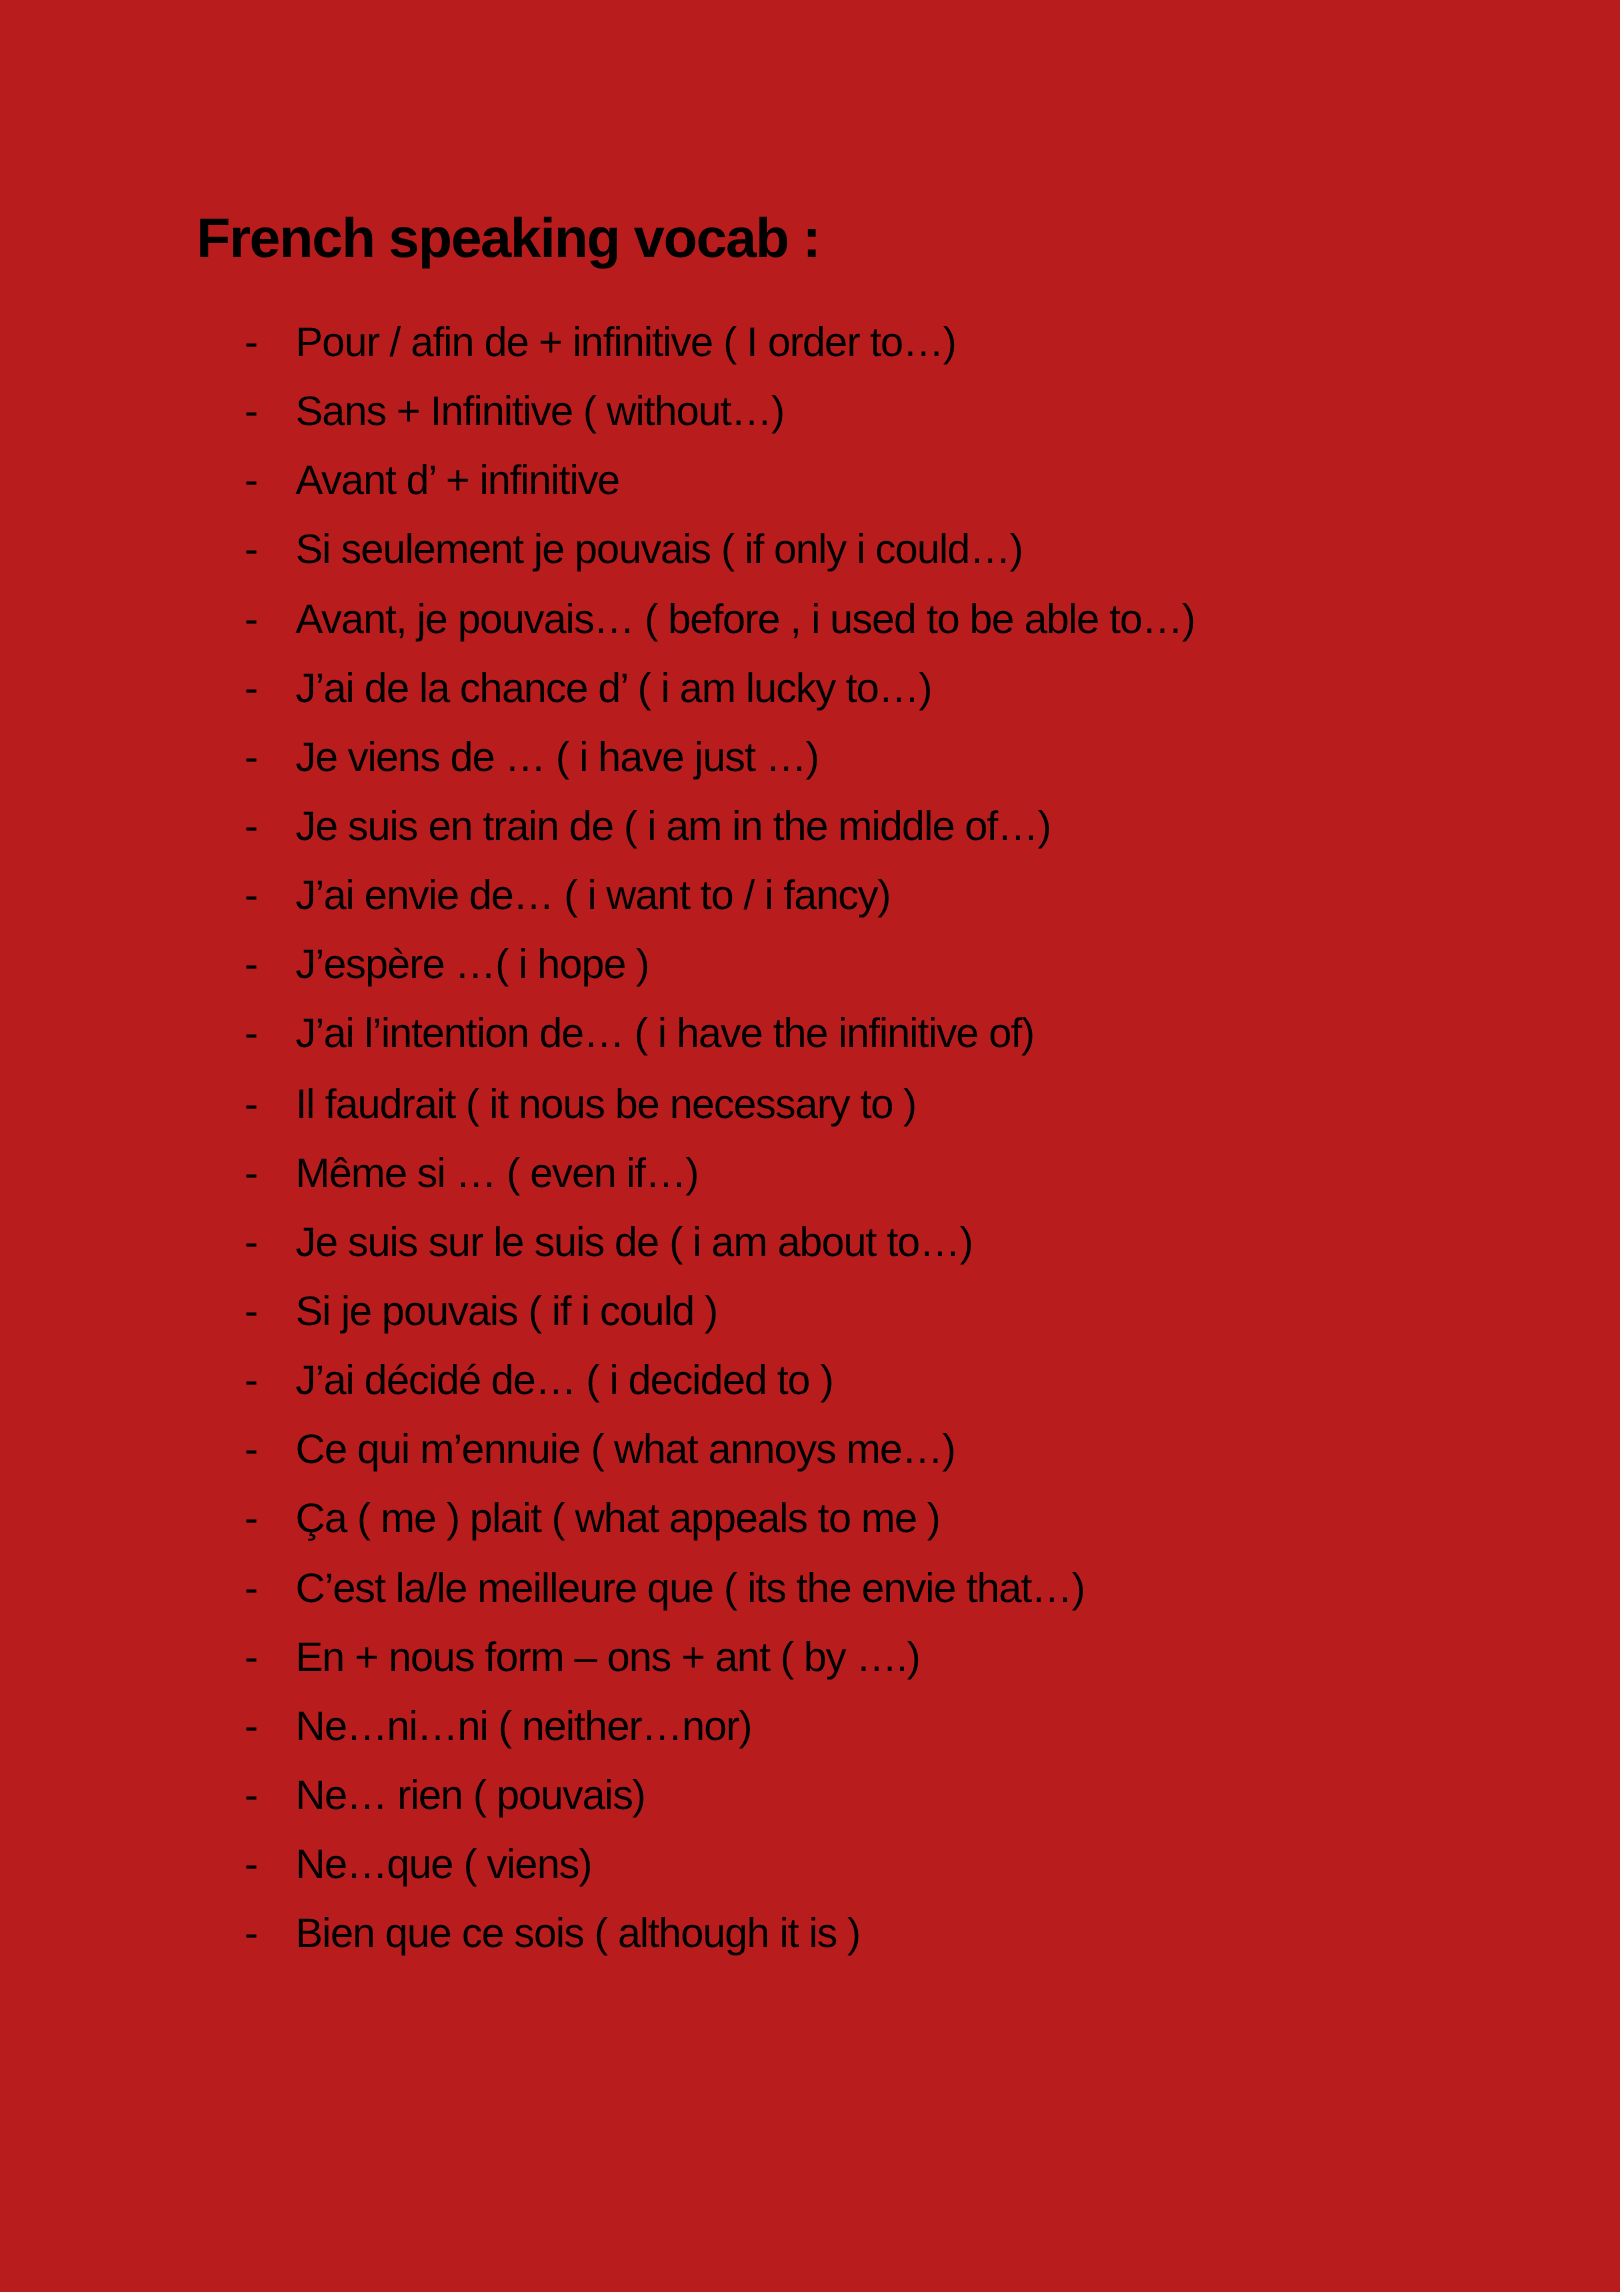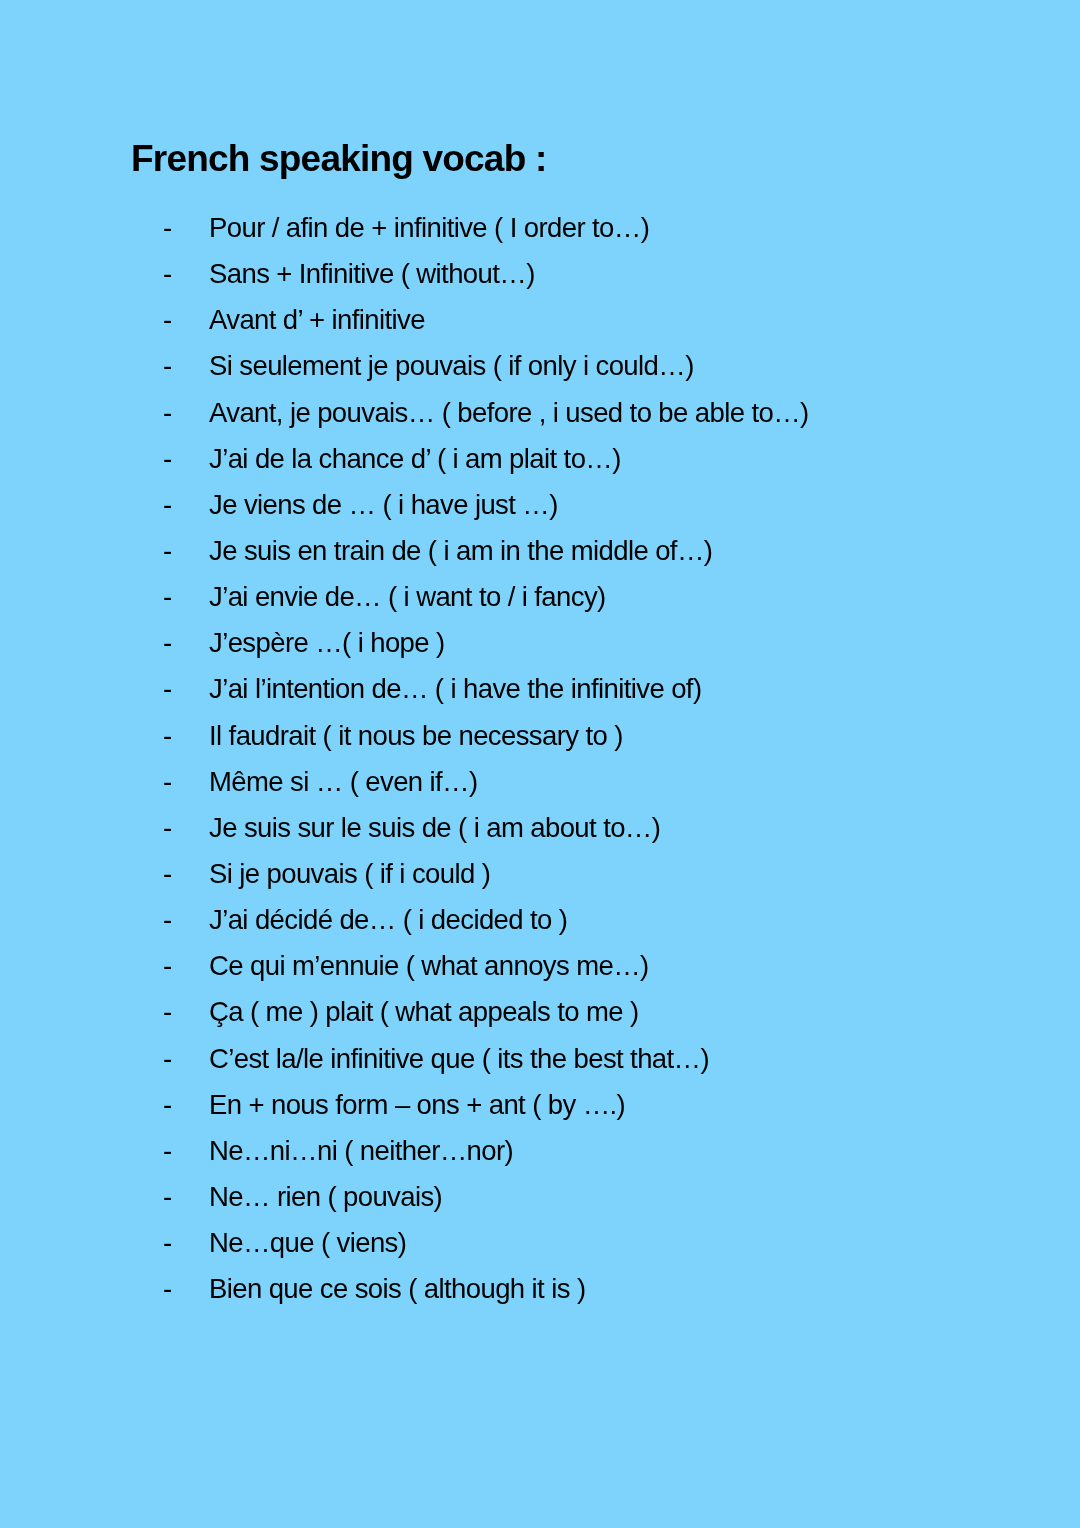--- a/index.html
+++ b/index.html
@@ -13,21 +13,21 @@
       position: relative;
       overflow: hidden;
       color: #000000;
       font-family: "Liberation Sans", sans-serif;
     }
     .page {
       position: absolute;
       left: 0; top: 0;
       width: 1080px;
       height: 1528px;
-      background: #7dd3fc;
+      background: #b91c1c;
     }
     .title {
       position: absolute;
       left: 131px;
       top: 136px;
       margin: 0;
       font-size: 37px;
       font-weight: bold;
       letter-spacing: -0.8px;
       line-height: 46px;
@@ -49,21 +49,21 @@
       letter-spacing: -0.6px;
       line-height: 46px;
     }
     .bullet {
       position: absolute;
       left: 163px;
       top: 0;
     }
     .vocab-text {
       position: absolute;
-      left: 209px;
+      left: 197px;
       top: 0;
       text-align: right;
     }
   </style>
 </head>
 <body>
 
 <div class="page">
   <h1 class="title">French speaking vocab :</h1>
 
@@ -83,21 +83,21 @@
     <li class="vocab-item">
         <span class="bullet">-</span>
         <span class="vocab-text">Si seulement je pouvais ( if only i could…)</span>
       </li>
     <li class="vocab-item">
         <span class="bullet">-</span>
         <span class="vocab-text">Avant, je pouvais… ( before , i used to be able to…)</span>
       </li>
     <li class="vocab-item">
         <span class="bullet">-</span>
-        <span class="vocab-text">J’ai de la chance d’ ( i am plait to…)</span>
+        <span class="vocab-text">J’ai de la chance d’ ( i am lucky to…)</span>
       </li>
     <li class="vocab-item">
         <span class="bullet">-</span>
         <span class="vocab-text">Je viens de … ( i have just …)</span>
       </li>
     <li class="vocab-item">
         <span class="bullet">-</span>
         <span class="vocab-text">Je suis en train de ( i am in the middle of…)</span>
       </li>
     <li class="vocab-item">
@@ -135,21 +135,21 @@
     <li class="vocab-item">
         <span class="bullet">-</span>
         <span class="vocab-text">Ce qui m’ennuie ( what annoys me…)</span>
       </li>
     <li class="vocab-item">
         <span class="bullet">-</span>
         <span class="vocab-text">Ça ( me ) plait ( what appeals to me )</span>
       </li>
     <li class="vocab-item">
         <span class="bullet">-</span>
-        <span class="vocab-text">C’est la/le infinitive que ( its the best that…)</span>
+        <span class="vocab-text">C’est la/le meilleure que ( its the envie that…)</span>
       </li>
     <li class="vocab-item">
         <span class="bullet">-</span>
         <span class="vocab-text">En + nous form – ons + ant ( by ….)</span>
       </li>
     <li class="vocab-item">
         <span class="bullet">-</span>
         <span class="vocab-text">Ne…ni…ni ( neither…nor)</span>
       </li>
     <li class="vocab-item">

